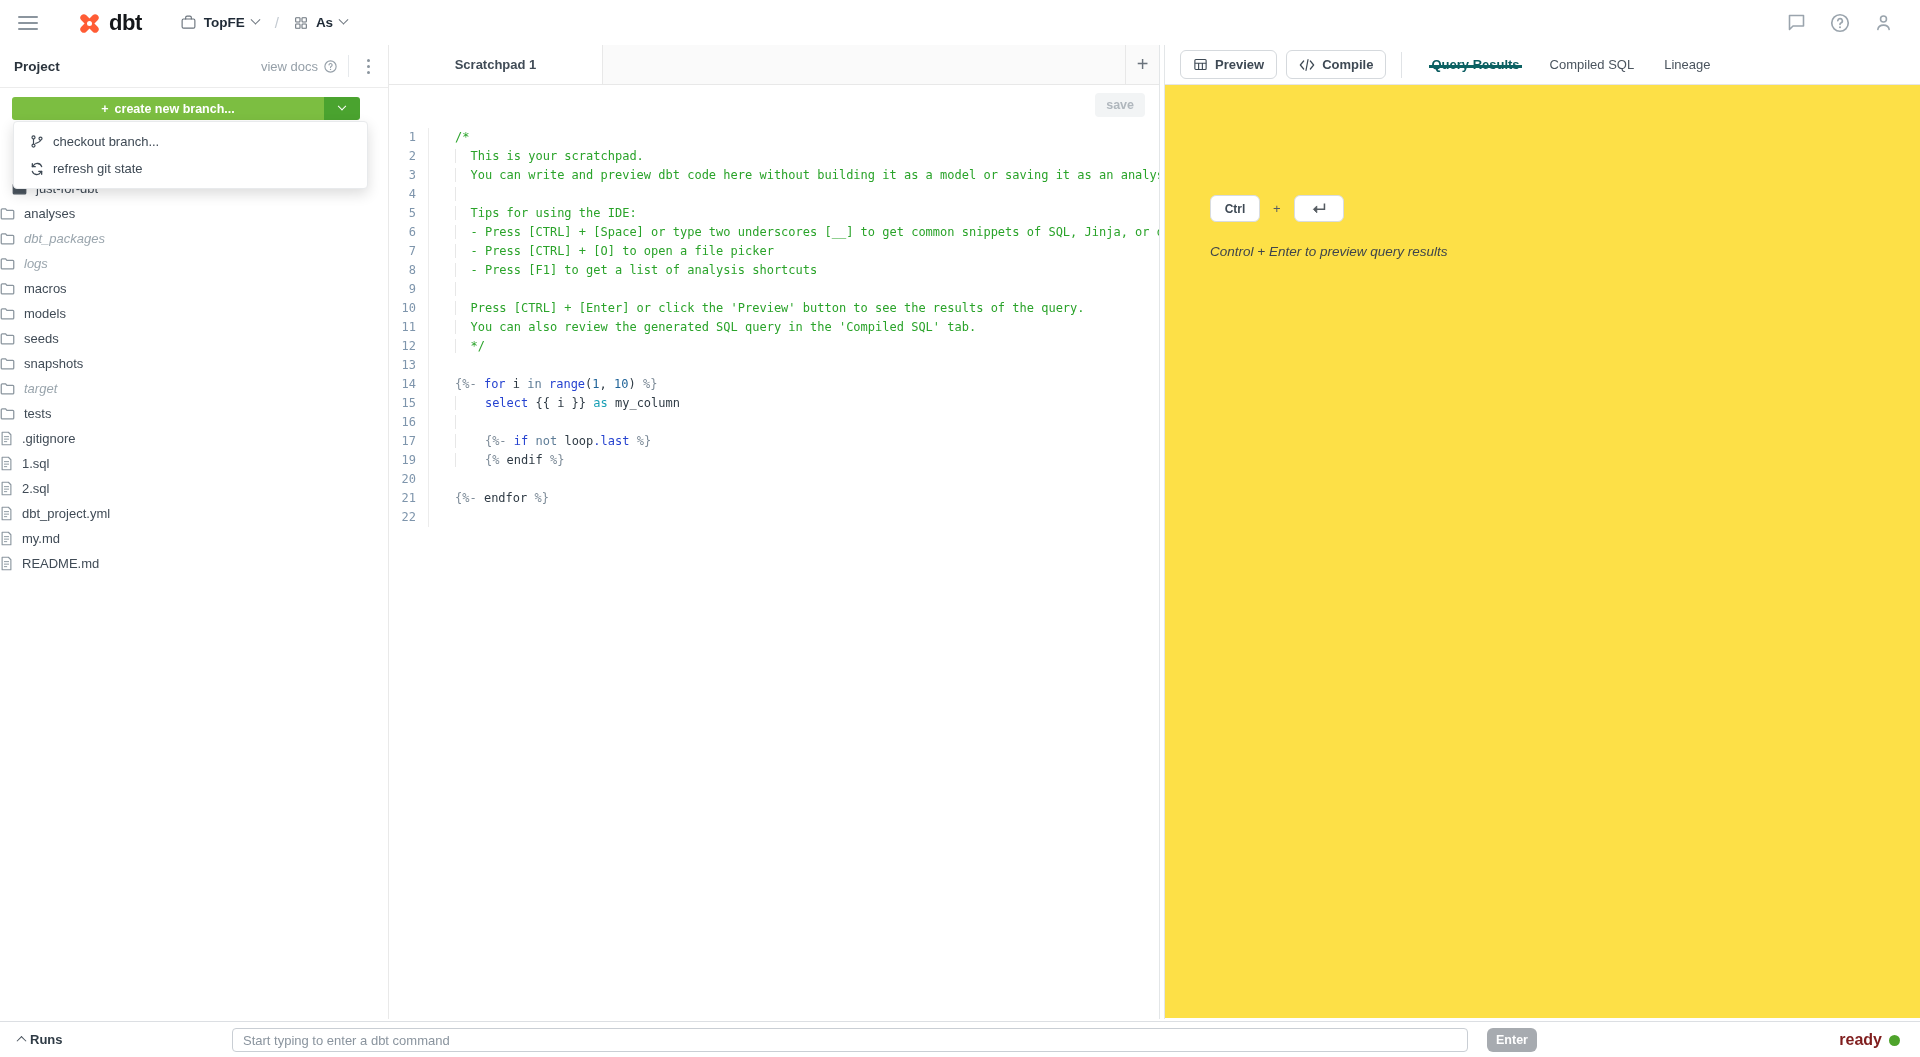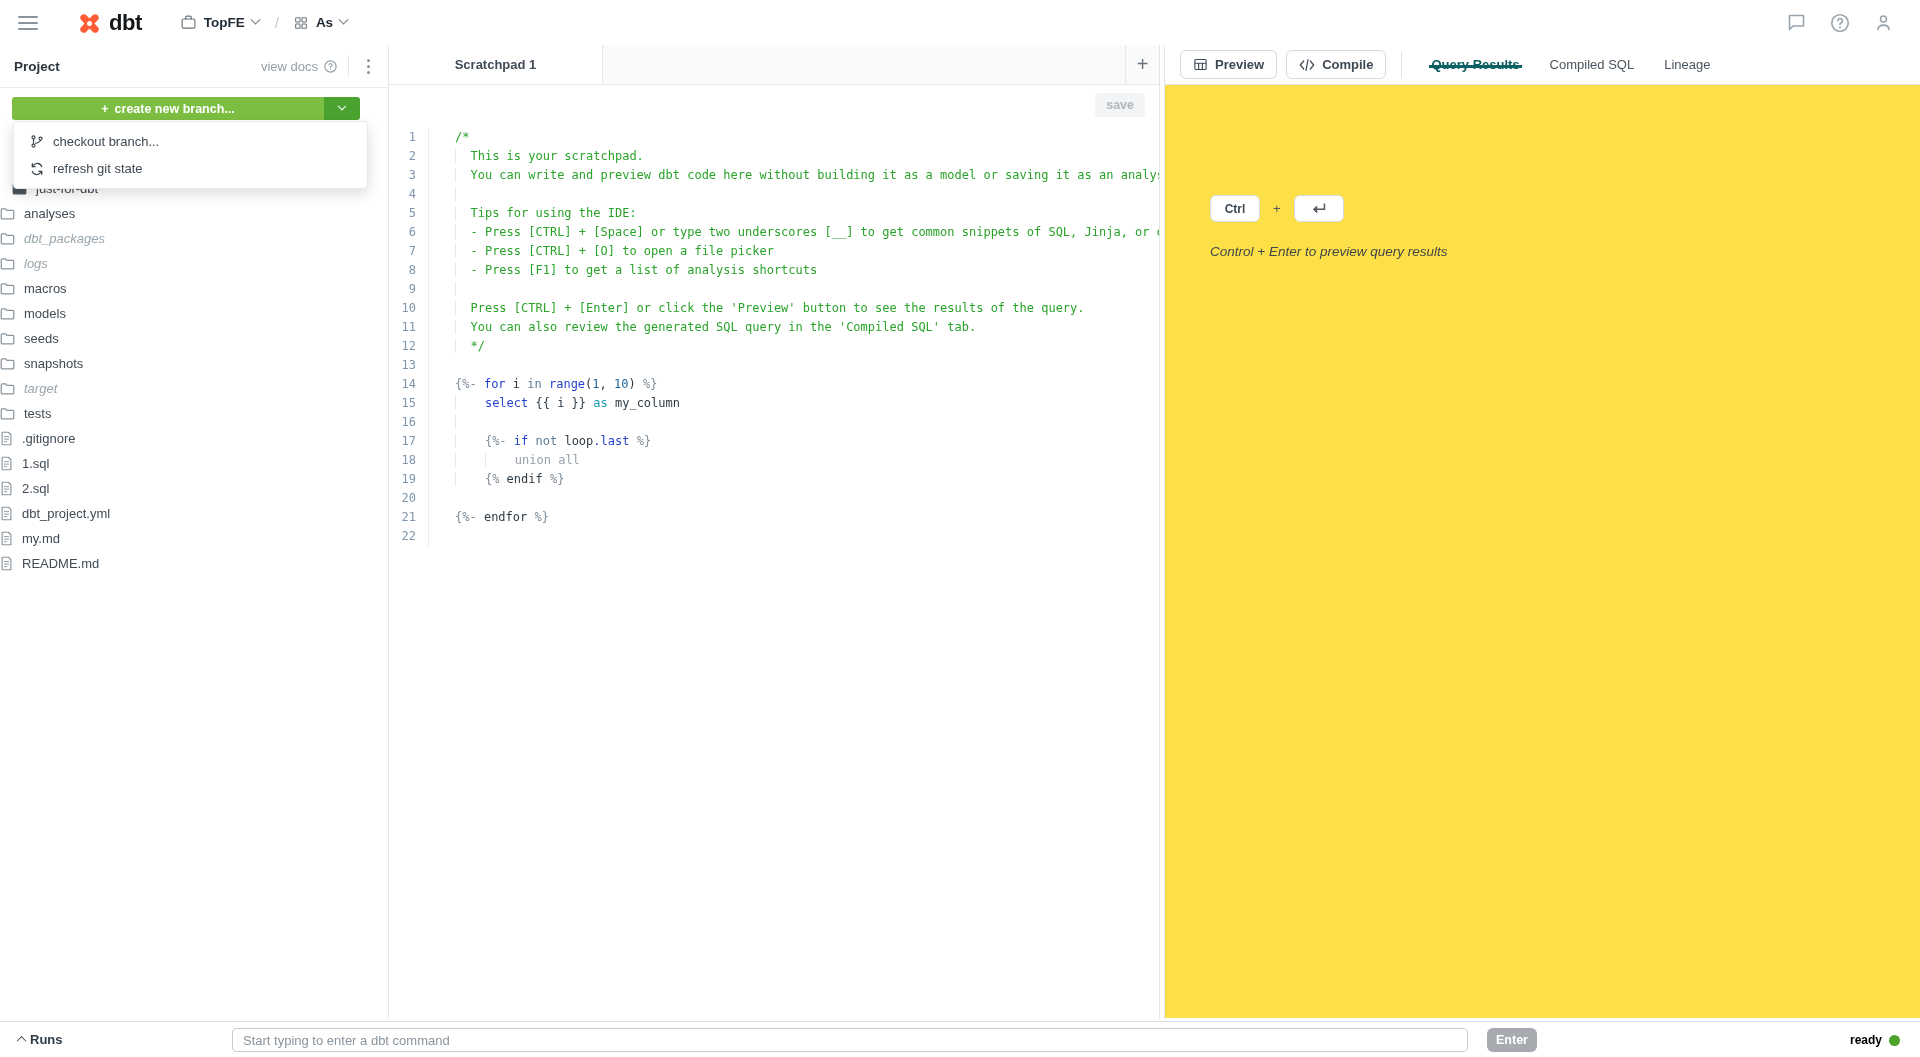--- a/index.html
+++ b/index.html
@@ -89,21 +89,21 @@
 
   
   .bottombar { position:absolute; left:0; top:1021px; width:1920px; height:36px; background:#fff; border-top:1px solid #dcdfe3; display:flex; align-items:center; }
   .runs { display:flex; align-items:center; gap:5px; margin-left:18px; cursor:pointer; }
   .runs .lbl { font-size:13px; font-weight:bold; color:#2f3b45; }
   .chev-up { width:7px; height:7px; border-left:1.8px solid #4a545e; border-top:1.8px solid #4a545e; transform:rotate(45deg) translate(1px,1px); }
   .cmd-input { position:absolute; left:232px; top:6px; width:1236px; height:24px; border:1px solid #c9ced4; border-radius:4px; font-size:13px; padding:0 10px; color:#2f3b45; font-family:"Liberation Sans",sans-serif; outline:none; }
   .cmd-input::placeholder { color:#8a949e; }
   .enter-btn { position:absolute; left:1487px; top:6px; width:50px; height:24px; background:#a7abb0; border:none; border-radius:6px; color:#fff; font-weight:bold; font-size:12.5px; cursor:default; }
   .status { position:absolute; right:20px; top:0; height:36px; display:flex; align-items:center; gap:7px; }
-  .status .lbl { color:#000000; font-size:12px; font-weight:bold; }
+  .status .lbl { color:#7f1d1d; font-size:16px; font-weight:bold; }
   .status .dot { width:11px; height:11px; border-radius:50%; background:#4ea32b; }
 </style>
 </head>
 <body>
 
 <div class="app">
 
   <div class="topbar">
     <div class="hamburger">
         <div></div>
@@ -331,21 +331,20 @@
         <div class="cl"><span class="ln">8</span><span class="lc"><span class="tk-gd">  </span><span class="tk-cm">- Press [F1] to get a list of analysis shortcuts</span></span></div>
         <div class="cl"><span class="ln">9</span><span class="lc"><span class="tk-gd">  </span></span></div>
         <div class="cl"><span class="ln">10</span><span class="lc"><span class="tk-gd">  </span><span class="tk-cm">Press [CTRL] + [Enter] or click the 'Preview' button to see the results of the query.</span></span></div>
         <div class="cl"><span class="ln">11</span><span class="lc"><span class="tk-gd">  </span><span class="tk-cm">You can also review the generated SQL query in the 'Compiled SQL' tab.</span></span></div>
         <div class="cl"><span class="ln">12</span><span class="lc"><span class="tk-gd">  </span><span class="tk-cm">*/</span></span></div>
         <div class="cl"><span class="ln">13</span><span class="lc"></span></div>
         <div class="cl"><span class="ln">14</span><span class="lc"><span class="tk-jd">{%- </span><span class="tk-kw">for</span><span class="tk-id"> i </span><span class="tk-op">in</span><span class="tk-id"> </span><span class="tk-kw">range</span><span class="tk-id">(</span><span class="tk-num">1</span><span class="tk-id">, </span><span class="tk-num">10</span><span class="tk-id">) </span><span class="tk-jd">%}</span></span></div>
         <div class="cl"><span class="ln">15</span><span class="lc"><span class="tk-gd">    </span><span class="tk-kw">select</span><span class="tk-id"> {{ i }} </span><span class="tk-askw">as</span><span class="tk-id"> my_column</span></span></div>
         <div class="cl"><span class="ln">16</span><span class="lc"><span class="tk-gd">    </span></span></div>
         <div class="cl"><span class="ln">17</span><span class="lc"><span class="tk-gd">    </span><span class="tk-jd">{%- </span><span class="tk-kw">if</span><span class="tk-id"> </span><span class="tk-op">not</span><span class="tk-id"> loop</span><span class="tk-kw">.last</span><span class="tk-id"> </span><span class="tk-jd">%}</span></span></div>
-        <div class="cl"><span class="ln">18</span><span class="lc"><span class="tk-gd">    </span><span class="tk-gd">    </span><span class="tk-dim">union all</span></span></div>
         <div class="cl"><span class="ln">19</span><span class="lc"><span class="tk-gd">    </span><span class="tk-jd">{% </span><span class="tk-id">endif</span><span class="tk-jd"> %}</span></span></div>
         <div class="cl"><span class="ln">20</span><span class="lc"></span></div>
         <div class="cl"><span class="ln">21</span><span class="lc"><span class="tk-jd">{%- </span><span class="tk-id">endfor</span><span class="tk-jd"> %}</span></span></div>
         <div class="cl"><span class="ln">22</span><span class="lc"></span></div>
       </div>
   </div>
 
   <div class="splitter"></div>
 
   <div class="right">

